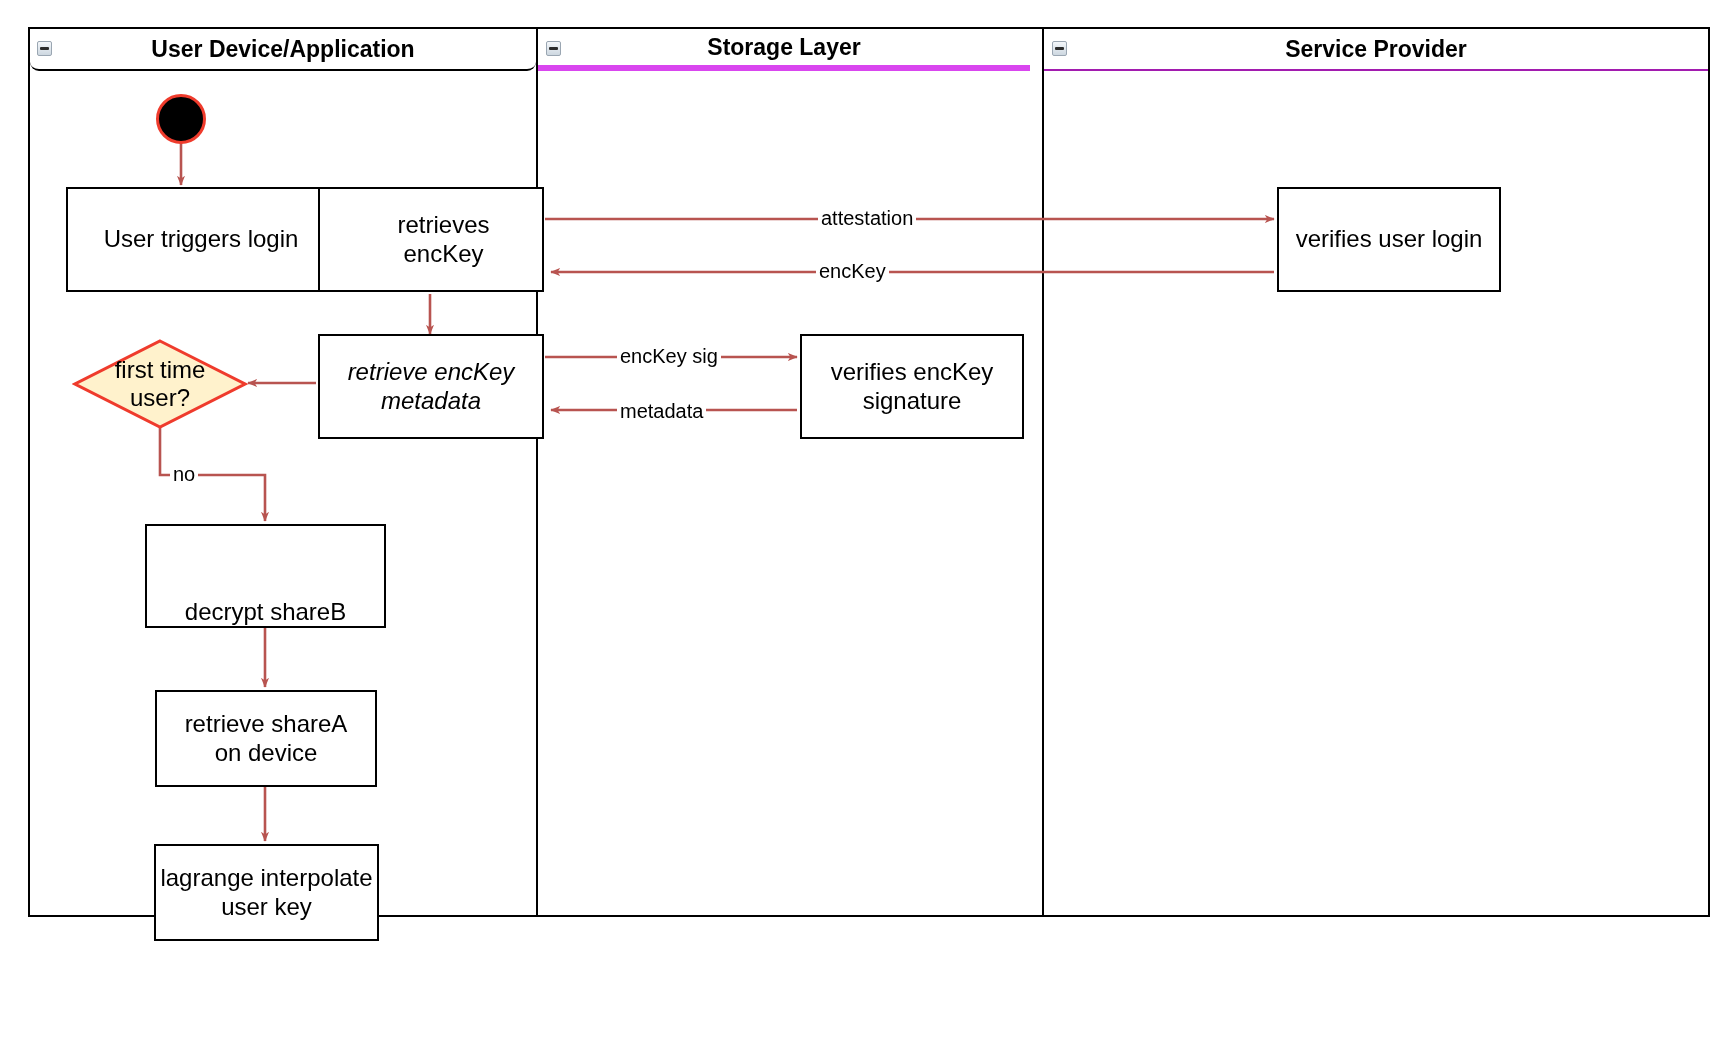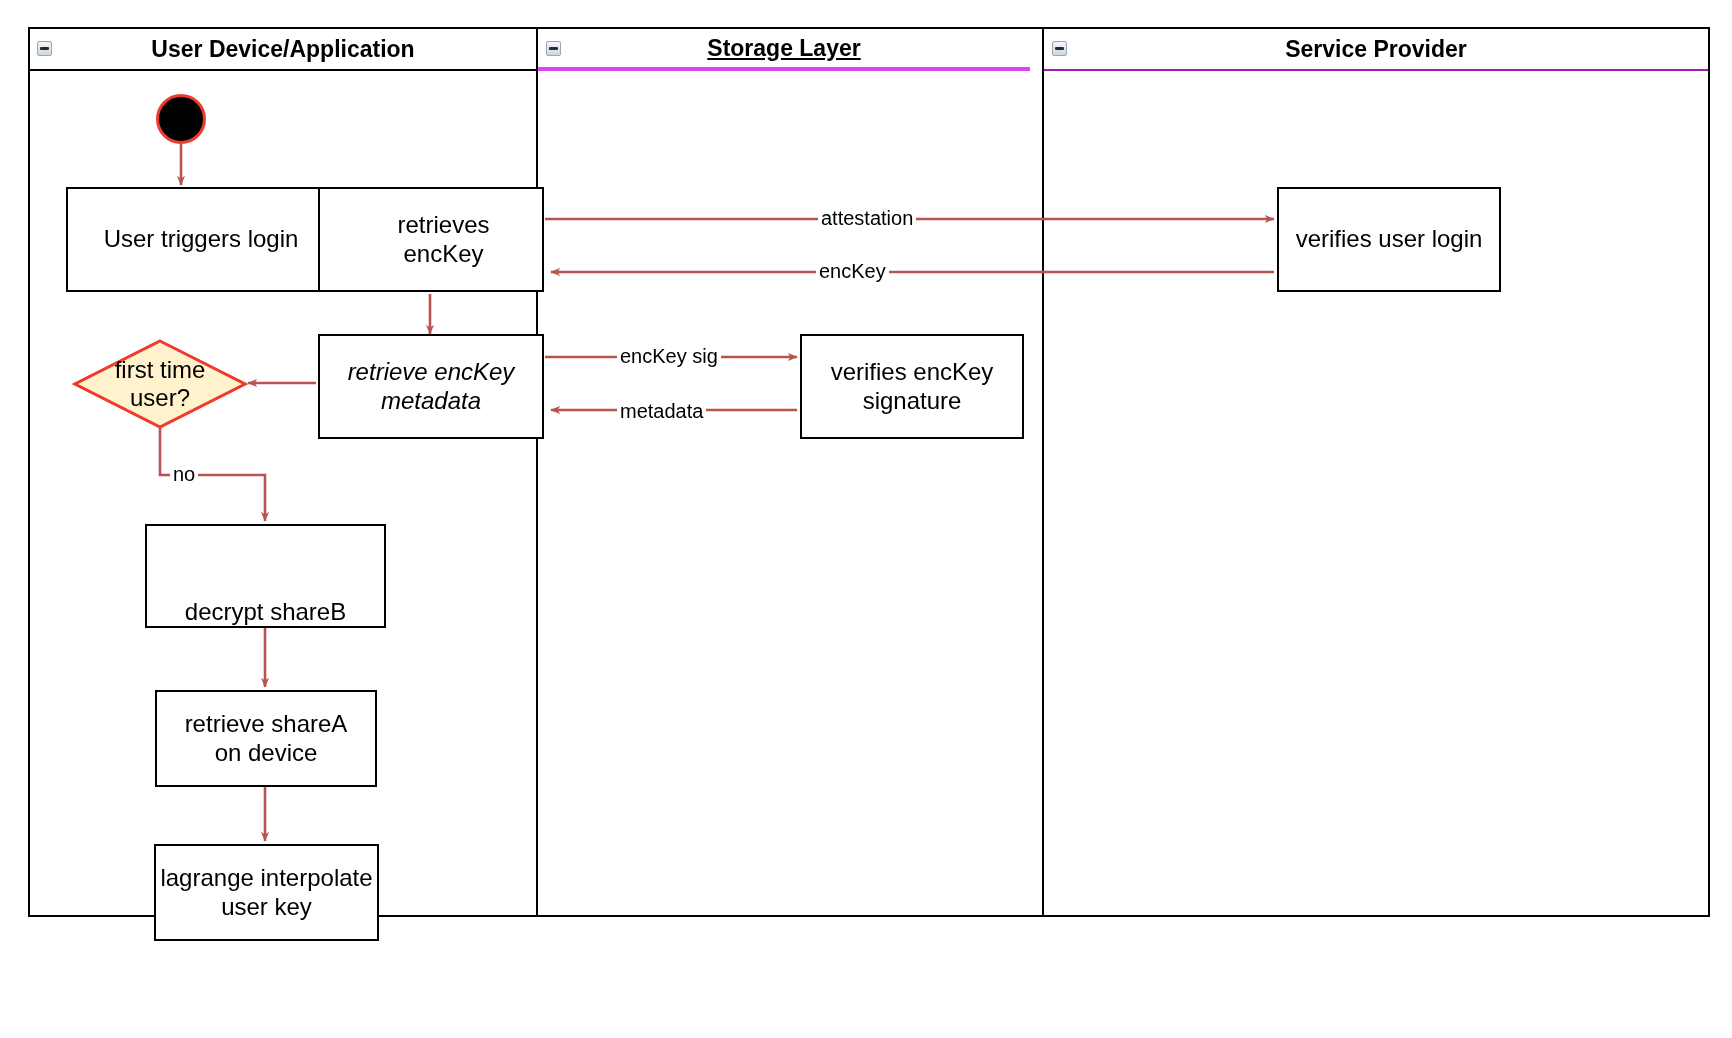--- a/index.html
+++ b/index.html
@@ -118,28 +118,28 @@
 </style>
 </head>
 <body>
 
 <div id="canvas">
 
   <div class="lane-body" style="left:28px; top:27px; width:510px; height:890px; border:2px solid #000;"></div>
   <div class="lane-body" style="left:536px; top:27px; width:508px; height:890px; border:2px solid #000;"></div>
   <div class="lane-body" style="left:1042px; top:27px; width:668px; height:890px; border:2px solid #000;"></div>
 
-  <div class="lane-header" style="left:30px; top:29px; width:506px; height:42px; border-bottom:2px solid #000;">
+  <div class="lane-header" style="left:30px; top:29px; width:506px; height:42px; border-bottom:2px solid #000;border-radius:9px;">
     <span>User Device/Application</span>
   </div>
   <div class="collapse-icon" style="left:37px; top:41px;">
       <i></i>
     </div>
 
-  <div class="lane-header" style="left:538px; top:29px; width:492px; height:42px; border-bottom:4px solid #d946ef;text-decoration:underline;">
+  <div class="lane-header" style="left:538px; top:29px; width:492px; height:42px; border-bottom:6px solid #d946ef;">
     <span>Storage Layer</span>
   </div>
   <div class="collapse-icon" style="left:546px; top:41px;">
       <i></i>
     </div>
 
   <div class="lane-header" style="left:1044px; top:29px; width:664px; height:42px; border-bottom:2px solid #a21caf;">
     <span>Service Provider</span>
   </div>
   <div class="collapse-icon" style="left:1052px; top:41px;">

